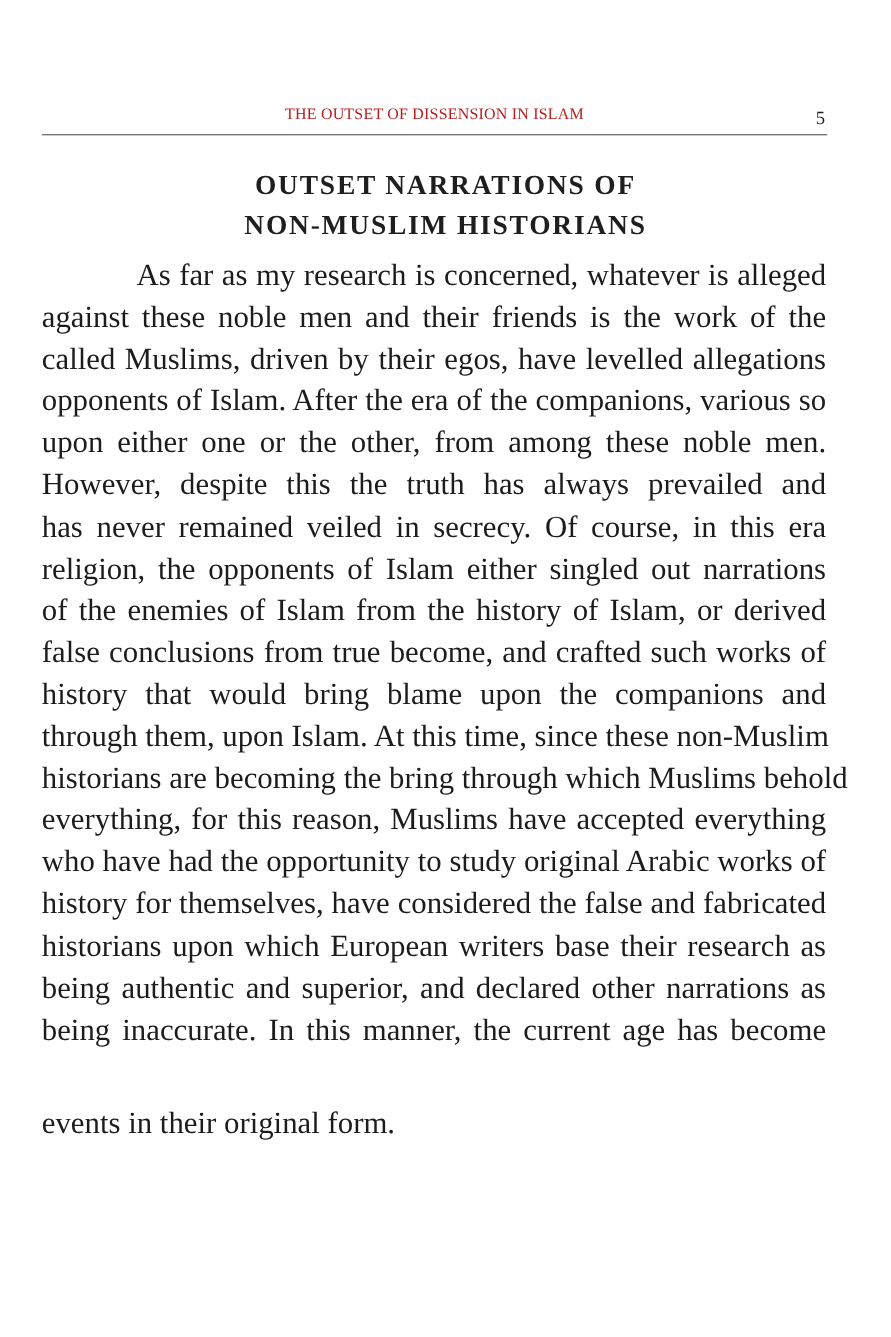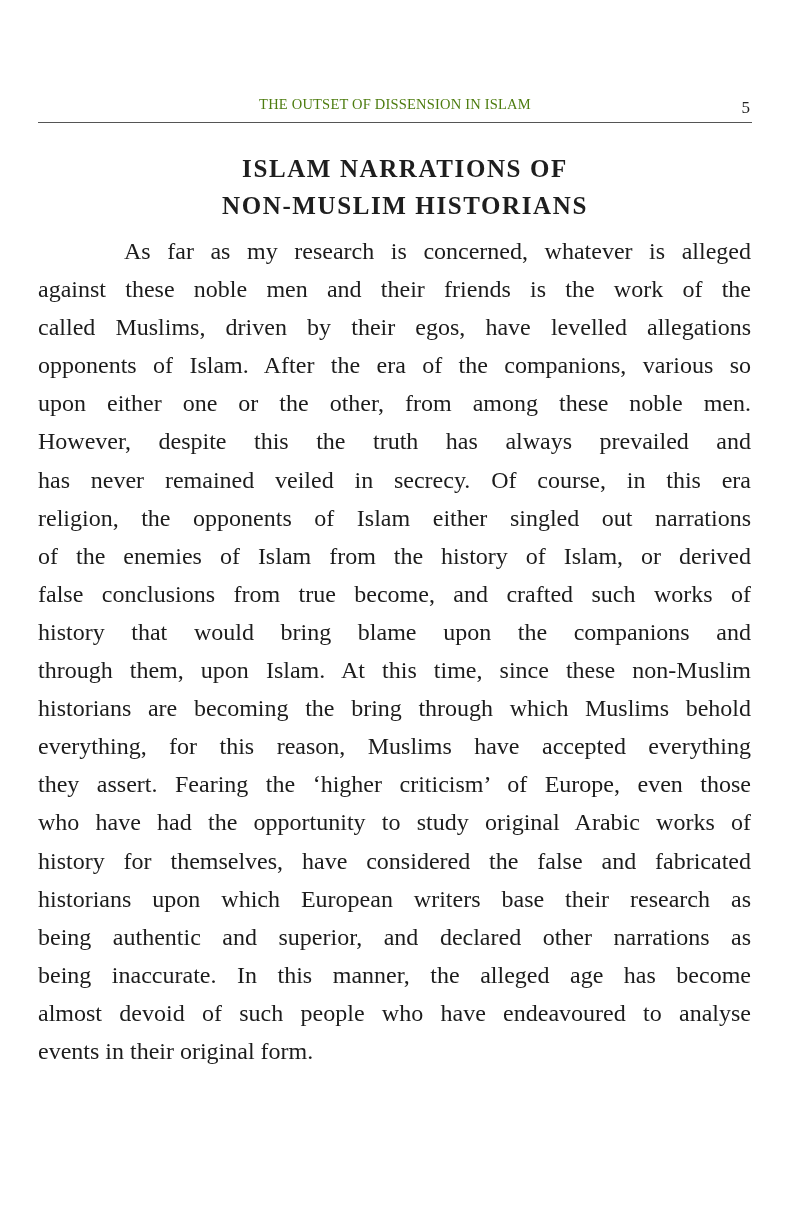--- a/index.html
+++ b/index.html
@@ -24,21 +24,21 @@
       border-bottom: 1.5px solid #555;
     }
     .running-title {
       position: absolute;
       left: 0;
       right: 0;
       top: 4px;
       text-align: center;
       font-size: 14.5px;
       letter-spacing: 0.2px;
-      color: #4d7c0f;
+      color: #b91c1c;
     }
     .page-number {
       position: absolute;
       right: 2px;
       top: 6px;
       font-size: 17px;
       color: #222;
     }
     .chapter-heading {
       position: absolute;
@@ -53,60 +53,58 @@
       font-weight: bold;
     }
     .chapter-heading div { white-space: nowrap; }
     .body-text {
       position: absolute;
       left: 38px;
       top: 232px;
       width: 713px;
     }
     .line {
-      font-size: 24px;
+      font-size: 28px;
       line-height: 38.1px;
       height: 38.1px;
       text-align: justify;
       text-align-last: justify;
       white-space: nowrap;
       overflow: visible;
     }
     .line.first { text-indent: 86px; }
-    .line.last { text-align-last: left; }
+    .line.last { text-align-last: left; margin-top: 47px; }
   </style>
 </head>
 <body>
 
 <div class="running-header">
   <div class="running-title">THE OUTSET OF DISSENSION IN ISLAM</div>
   <div class="page-number">5</div>
 </div>
 
 <div class="chapter-heading">
-  <div>ISLAM NARRATIONS OF</div>
+  <div>OUTSET NARRATIONS OF</div>
   <div>NON-MUSLIM HISTORIANS</div>
 </div>
 
 <div class="body-text">
   <div class="line first">As far as my research is concerned, whatever is alleged</div>
   <div class="line">against these noble men and their friends is the work of the</div>
   <div class="line">called Muslims, driven by their egos, have levelled allegations</div>
   <div class="line">opponents of Islam. After the era of the companions, various so</div>
   <div class="line">upon either one or the other, from among these noble men.</div>
   <div class="line">However, despite this the truth has always prevailed and</div>
   <div class="line">has never remained veiled in secrecy. Of course, in this era</div>
   <div class="line">religion, the opponents of Islam either singled out narrations</div>
   <div class="line">of the enemies of Islam from the history of Islam, or derived</div>
   <div class="line">false conclusions from true become, and crafted such works of</div>
   <div class="line">history that would bring blame upon the companions and</div>
   <div class="line">through them, upon Islam. At this time, since these non-Muslim</div>
   <div class="line">historians are becoming the bring through which Muslims behold</div>
   <div class="line">everything, for this reason, Muslims have accepted everything</div>
-  <div class="line">they assert. Fearing the ‘higher criticism’ of Europe, even those</div>
   <div class="line">who have had the opportunity to study original Arabic works of</div>
   <div class="line">history for themselves, have considered the false and fabricated</div>
   <div class="line">historians upon which European writers base their research as</div>
   <div class="line">being authentic and superior, and declared other narrations as</div>
-  <div class="line">being inaccurate. In this manner, the alleged age has become</div>
-  <div class="line">almost devoid of such people who have endeavoured to analyse</div>
+  <div class="line">being inaccurate. In this manner, the current age has become</div>
   <div class="line last">events in their original form.</div>
 </div>
 
 </body></html>

